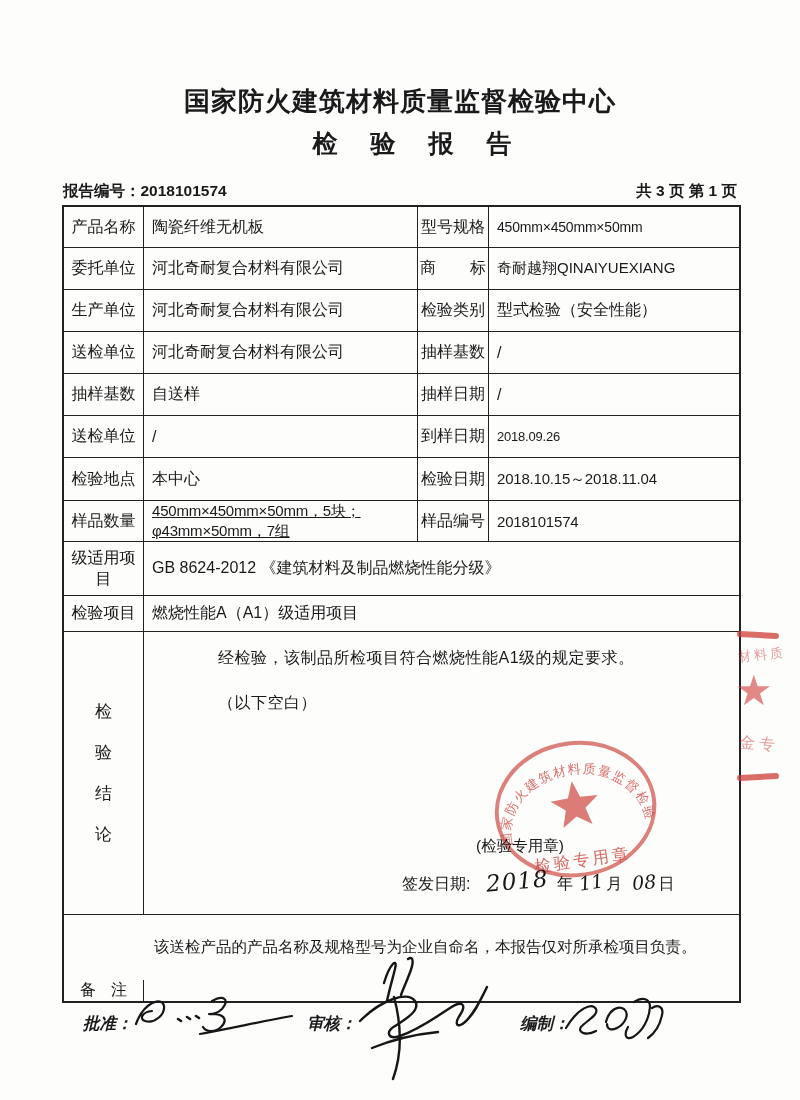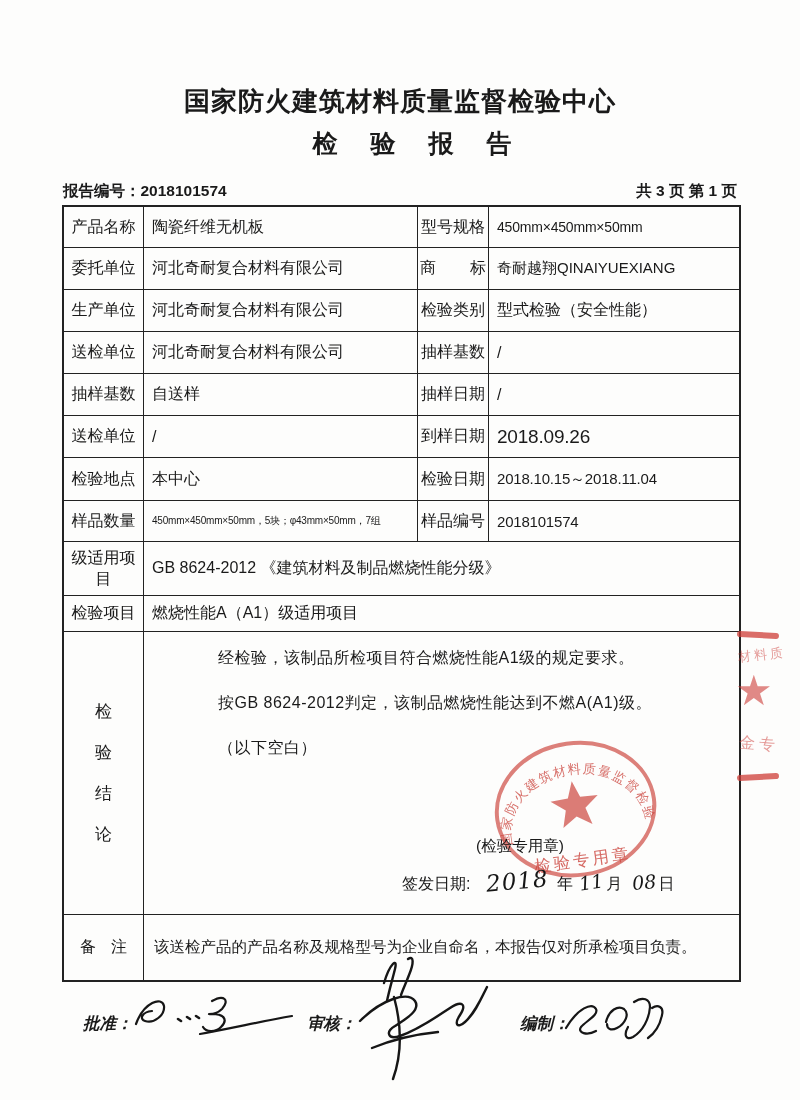--- a/index.html
+++ b/index.html
@@ -37,21 +37,21 @@
     font-size:16px;overflow:hidden;
   }
   .lab{justify-content:center;text-align:center;}
   .val{padding:0 8px;}
   .lat{font-size:14px;letter-spacing:-0.2px;}
   .nr{border-right:none;}
   .nb{border-bottom:none;}
   .span3{grid-column:2/5;}
   .ls-wide{letter-spacing:34px;margin-right:-34px;}
   .ls-med{letter-spacing:15px;margin-right:-15px;}
-  .wrapcell{line-height:1.35;font-size:10px;letter-spacing:-0.2px;}
+  .wrapcell{line-height:1.35;font-size:15px;letter-spacing:-0.2px;text-decoration:underline;}
 
   
   .concl-label{flex-direction:column;justify-content:center;gap:18px;font-size:17px;}
   .concl-cell{display:block;position:relative;padding:0;}
   .concl-text{padding:16px 18px 0 74px;font-size:16px;letter-spacing:0.5px;}
   .concl-text p{margin:0 0 24px 0;}
   .seal-note{position:absolute;left:332px;top:204px;font-size:15.5px;}
   .issue-line{position:absolute;left:258px;top:236px;font-size:16px;white-space:nowrap;}
   .hand{font-family:"DejaVu Serif",serif;font-style:italic;display:inline-block;color:#161616;}
   .hand-year{font-size:23px;transform:rotate(-5deg);margin:0 8px 0 16px;letter-spacing:1px;}
@@ -149,21 +149,21 @@
 
   <div class="c lab">
       <span>送检单位</span>
     </div>
   <div class="c val">
       <span>/</span>
     </div>
   <div class="c lab">
       <span>到样日期</span>
     </div>
-  <div class="c val nr lat" style="font-size:19px;">
+  <div class="c val nr lat" style="font-size:13px;">
       <span>2018.09.26</span>
     </div>
 
   <div class="c lab">
       <span>检验地点</span>
     </div>
   <div class="c val">
       <span>本中心</span>
     </div>
   <div class="c lab">
@@ -202,46 +202,45 @@
 
   <div class="c lab concl-label">
     <span>检</span>
     <span>验</span>
     <span>结</span>
     <span>论</span>
   </div>
   <div class="c nr span3 concl-cell">
     <div class="concl-text">
       <p>经检验，该制品所检项目符合燃烧性能A1级的规定要求。</p>
-      <p>按GB 8624-2012判定，该制品燃烧性能达到不燃A(A1)级。</p>
       <p>（以下空白）</p>
     </div>
 
     <svg class="stamp" width="172" height="152" viewBox="0 0 172 152">
       <ellipse cx="86" cy="73" rx="79" ry="66" fill="none" stroke="#cd4a43" stroke-width="4" opacity="0.7"></ellipse>
       <path id="arcp" d="M 19,102 A 68,55 0 1 1 153,102" fill="none"></path>
       <text fill="#cd4a43" font-size="13" opacity="0.78" letter-spacing="1.5" font-family="Liberation Sans, sans-serif">
         <textPath href="#arcp" startOffset="1%">国家防火建筑材料质量监督检验中心</textPath>
       </text>
       <polygon opacity="0.72" fill="#cd4a43" points="86,45 92.2,61.5 109.8,62.3 95.9,73.2 100.7,90.2 86,80.5 71.3,90.2 76.1,73.2 62.2,62.3 79.8,61.5"></polygon>
       <text x="86" y="130" text-anchor="middle" font-size="16.5" fill="#cd4a43" opacity="0.82" letter-spacing="3" font-family="Liberation Sans, sans-serif">检验专用章</text>
     </svg>
 
     <div class="seal-note">(检验专用章)</div>
 
     <div class="issue-line">
       <span>签发日期:</span><span class="hand hand-year">2018</span><span>年</span><span class="hand hand-month">11</span><span>月</span><span class="hand hand-day">08</span><span>日</span>
     </div>
   </div>
 
+  <div class="c val nr nb span3" style="font-size:15.5px;padding:0 10px;">
+      <span>该送检产品的产品名称及规格型号为企业自命名，本报告仅对所承检项目负责。</span>
+    </div>
   <div class="c lab nb">
       <span class="ls-med">备注</span>
-    </div>
-  <div class="c val nr nb span3" style="font-size:15.5px;padding:0 10px;">
-      <span>该送检产品的产品名称及规格型号为企业自命名，本报告仅对所承检项目负责。</span>
     </div>
 </div>
 
 <div class="abs edge-stamp">
   <div class="edge-bar" style="top:4px;transform:rotate(3deg);"></div>
   <div class="edge-frag" style="top:18px;left:3px;font-size:13px;letter-spacing:3px;transform:rotate(-6deg);">材料质</div>
   <div class="edge-star">★</div>
   <div class="edge-frag" style="top:106px;left:4px;font-size:16px;letter-spacing:4px;transform:rotate(4deg);">金专</div>
   <div class="edge-bar" style="top:146px;transform:rotate(-3deg);"></div>
 </div>

